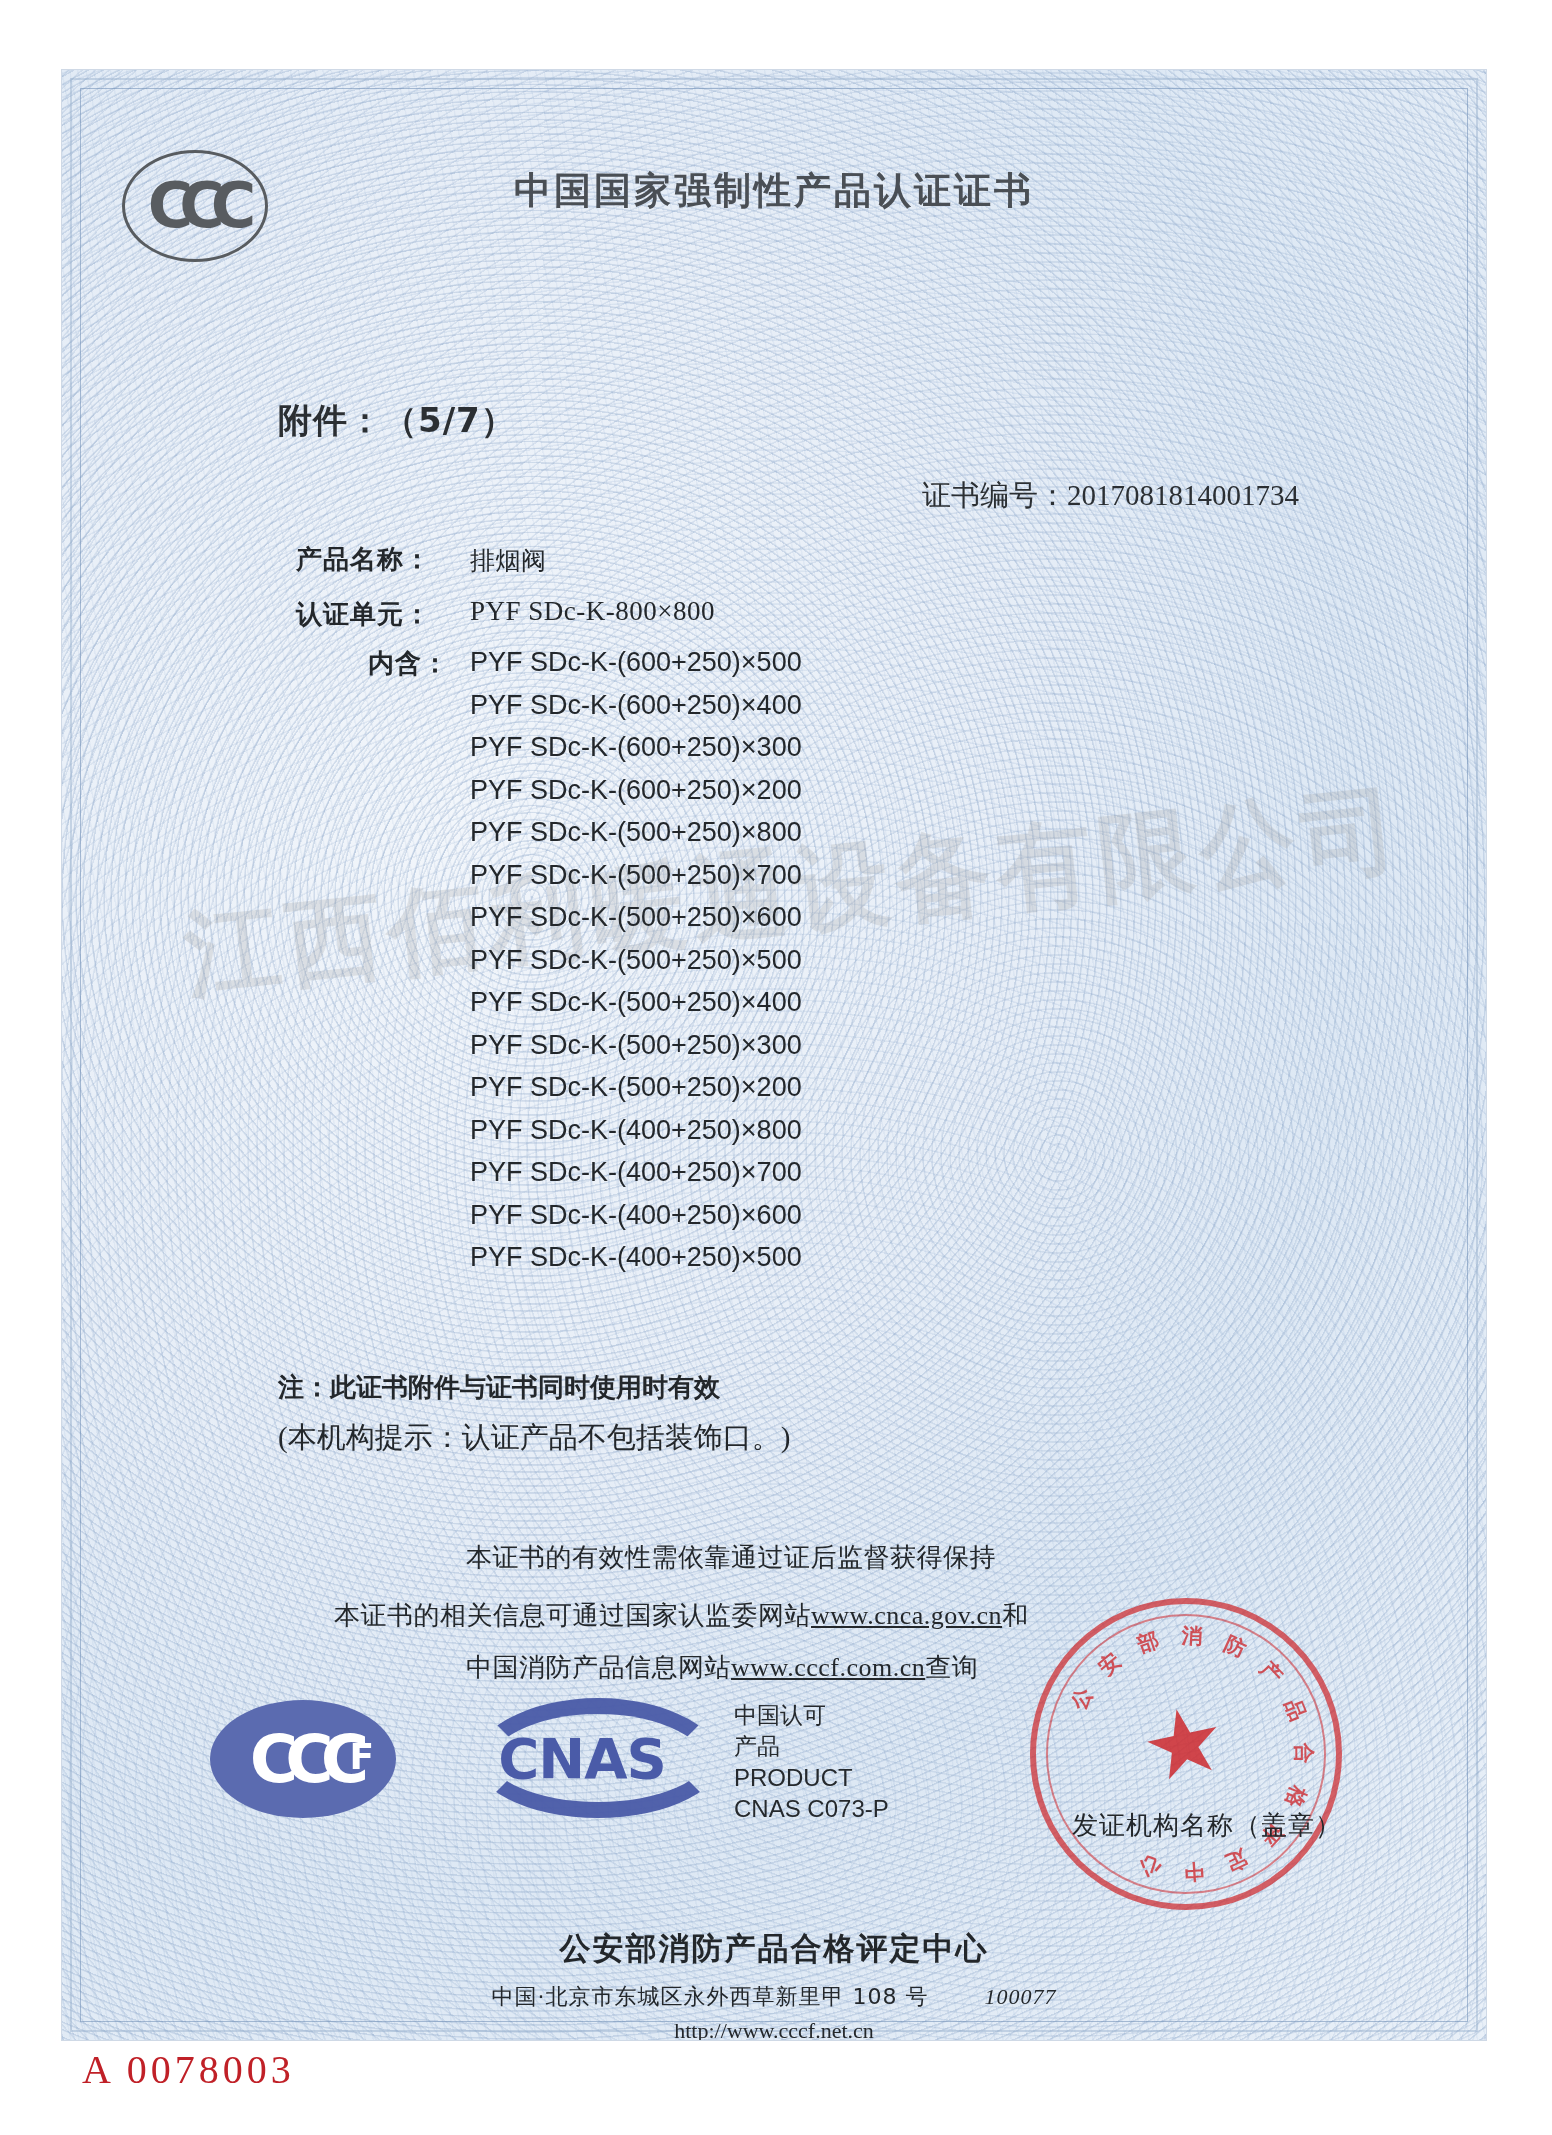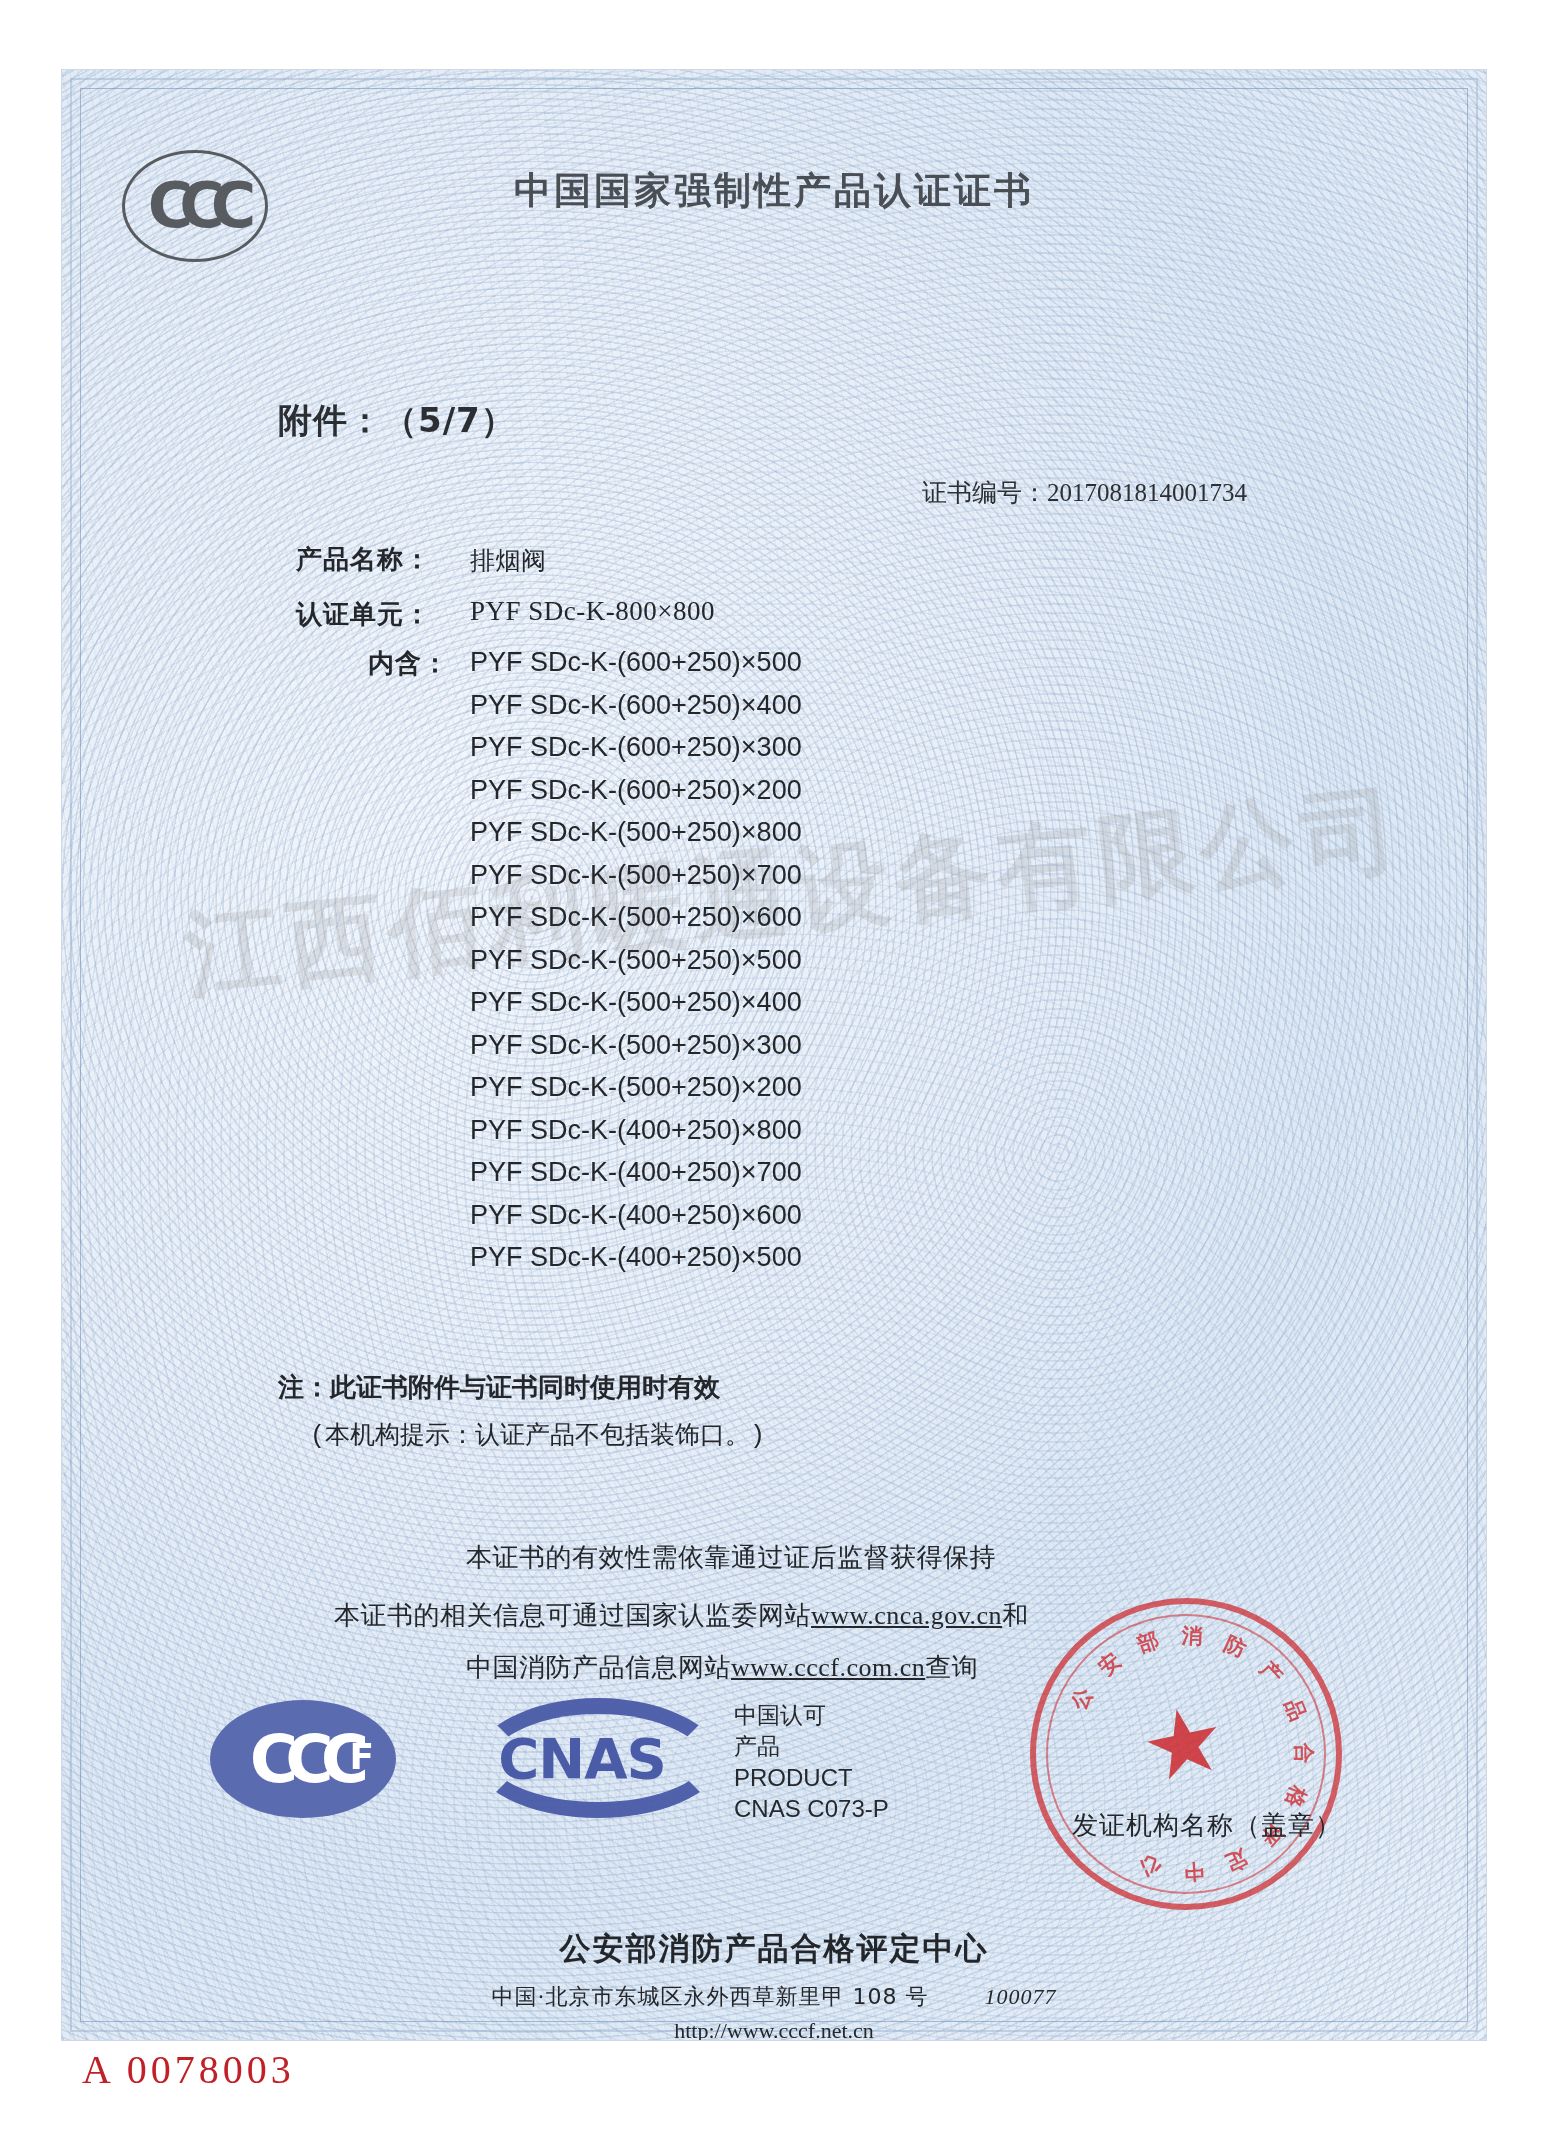--- a/index.html
+++ b/index.html
@@ -83,21 +83,21 @@
     font-size:62px; font-weight:700; color:#585c60; line-height:80px;
     letter-spacing:-14px; text-align:center;
   }
   #attachment{
     position:absolute; left:216px; top:328px;
     font-family:"DejaVu Sans", sans-serif;
     font-size:34px; font-weight:700; color:#2b2f33; letter-spacing:1px;
   }
   #cert-no{
     position:absolute; left:860px; top:406px;
-    font-size:25px; color:#2b2f33;
+    font-size:29px; color:#2b2f33;
     font-family:"DejaVu Sans", sans-serif;
   }
   #cert-no .num{ font-family:"Liberation Serif", serif; }
 
   .field-label{
     position:absolute;
     font-family:"DejaVu Sans", sans-serif;
     font-size:26px; font-weight:700; color:#23272b; letter-spacing:1px;margin-left:18px;
   }
   .field-value{
@@ -115,22 +115,22 @@
     white-space:nowrap;
   }
 
   #note1{
     position:absolute; left:216px; top:1300px;
     font-family:"DejaVu Sans", sans-serif;
     font-size:26px; font-weight:700; color:#23272b;
   }
   #note2{
     position:absolute; left:216px; top:1348px;
-    font-family:Liberation Mono, monospace;
-    font-size:25px; color:#23272b;margin-left:32px;
+    font-family:Liberation Serif, serif;
+    font-size:29px; color:#23272b;
   }
 
   .mid-line{
     position:absolute;
     font-family:"DejaVu Sans", sans-serif;
     font-size:26px; color:#23272b; letter-spacing:.5px;
     white-space:nowrap;
   }
   .mid-line .url{
     font-family:"Liberation Serif", serif;

